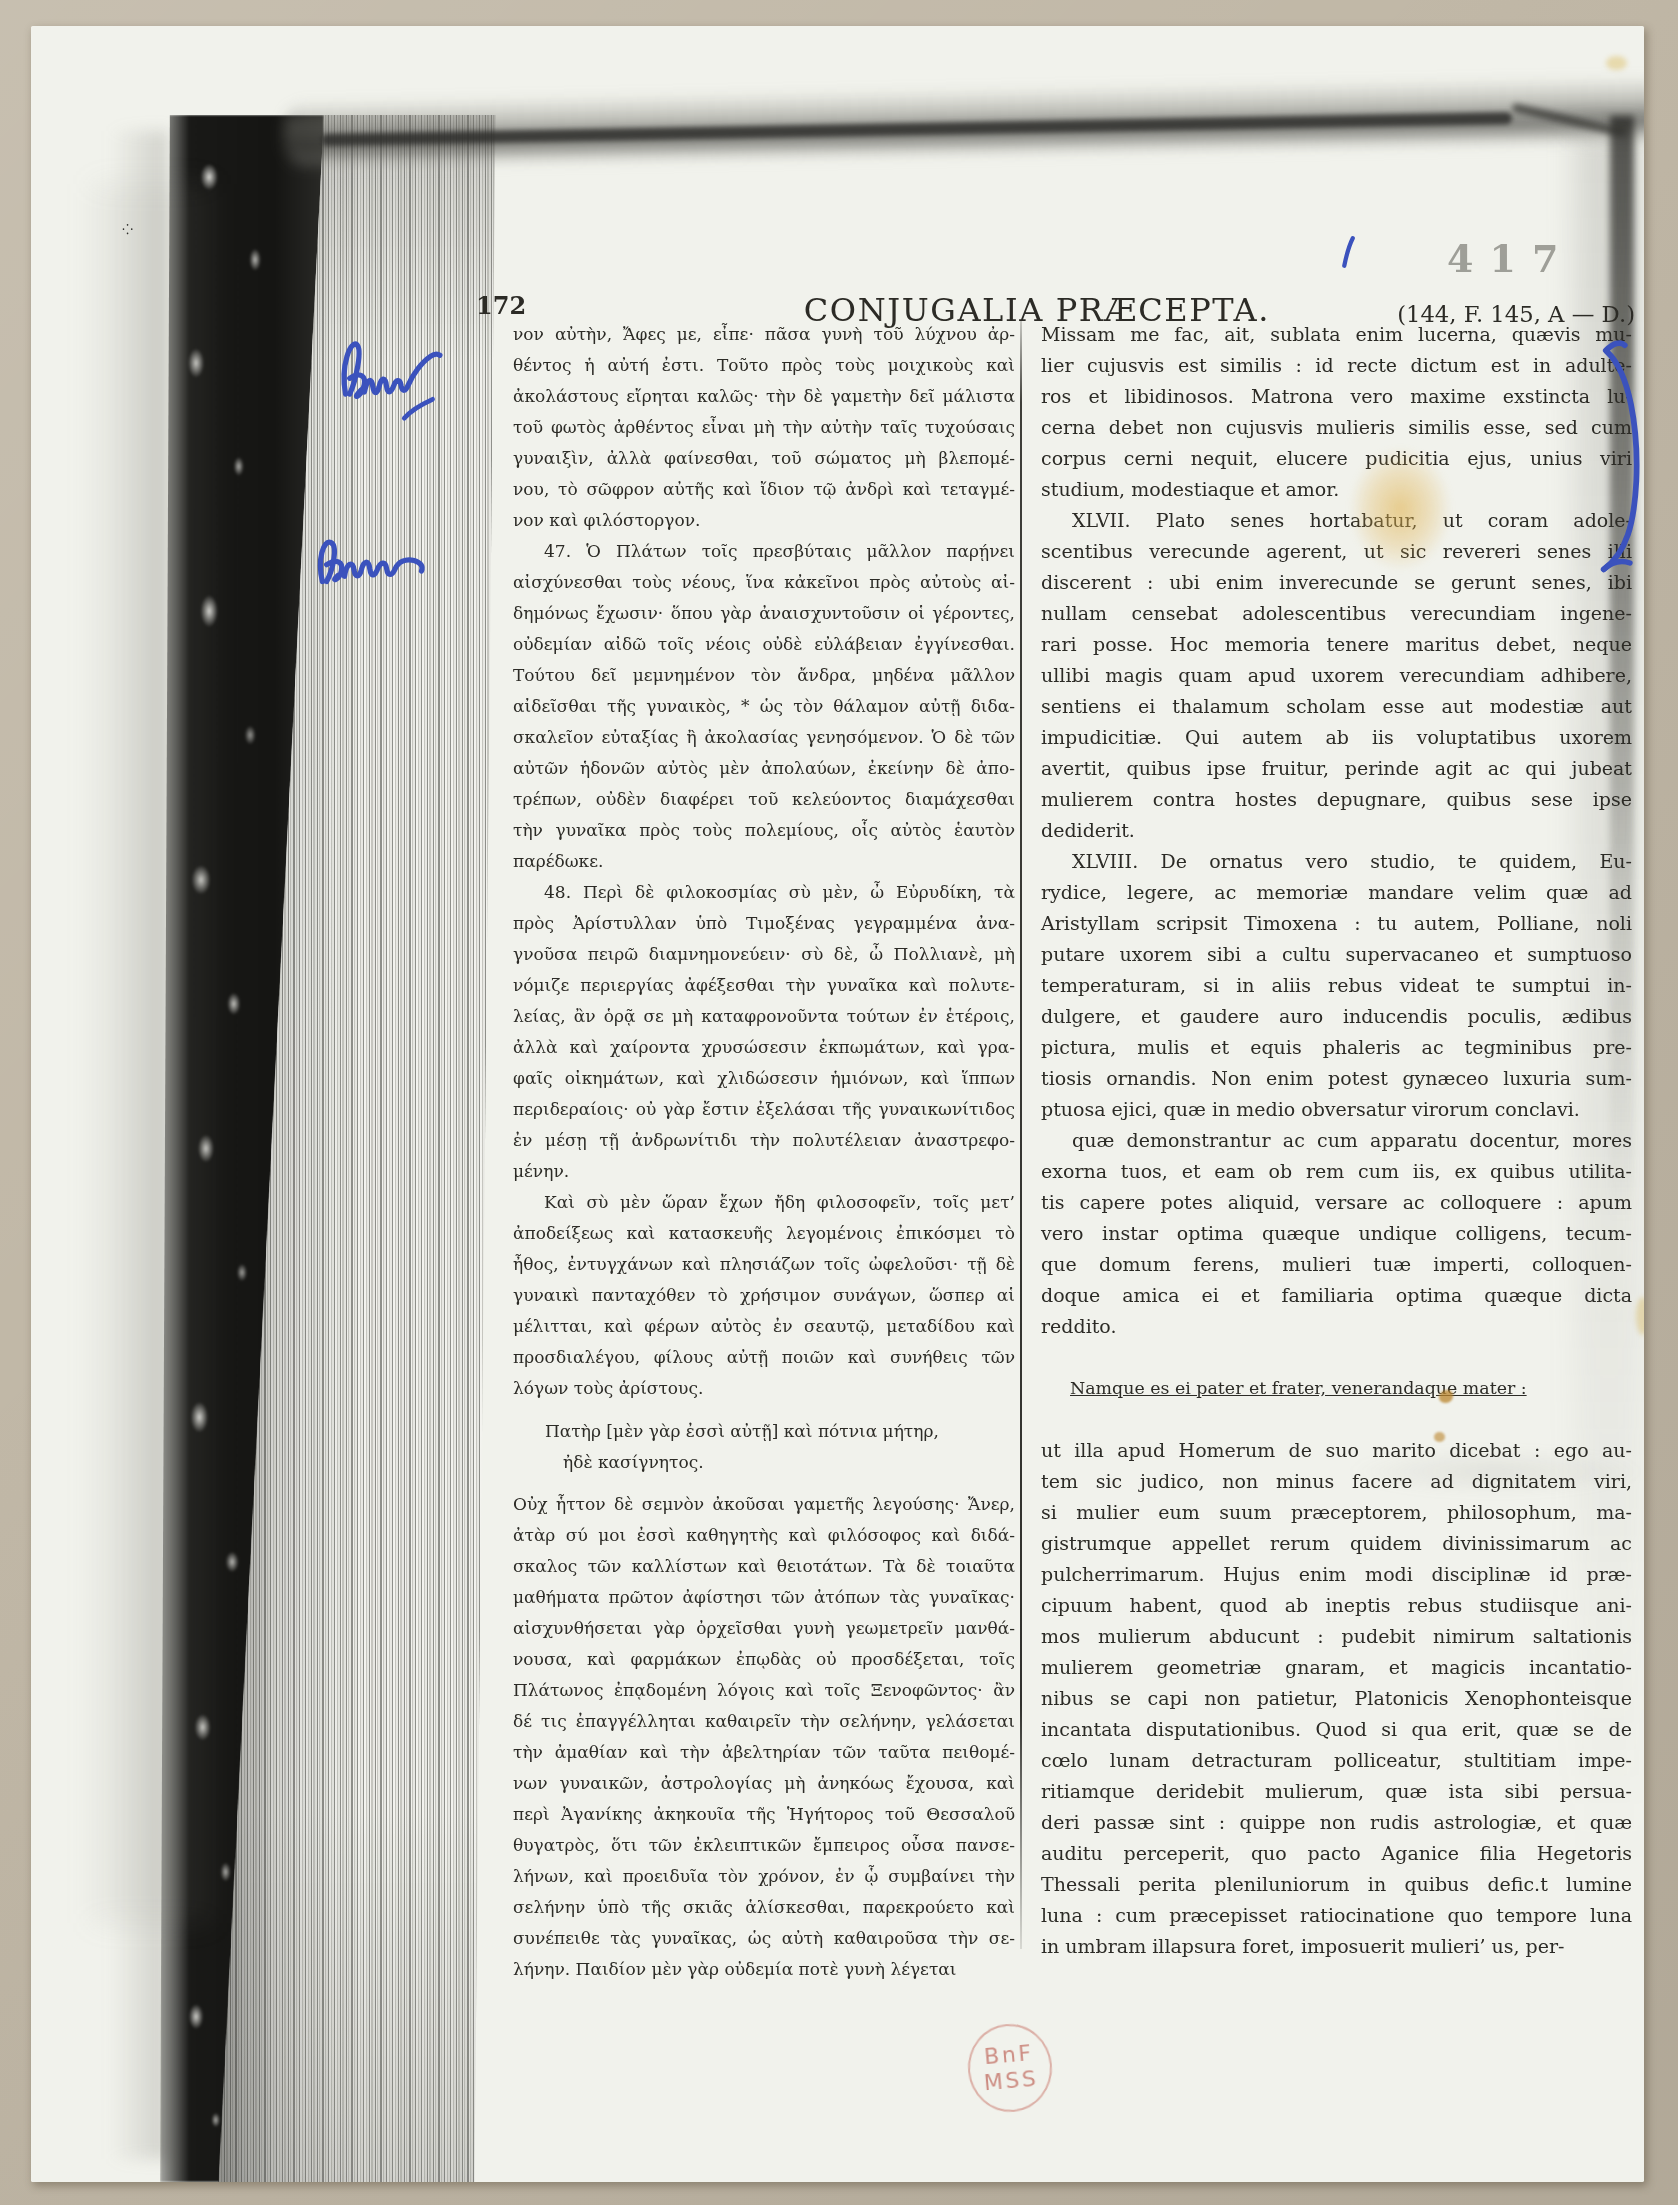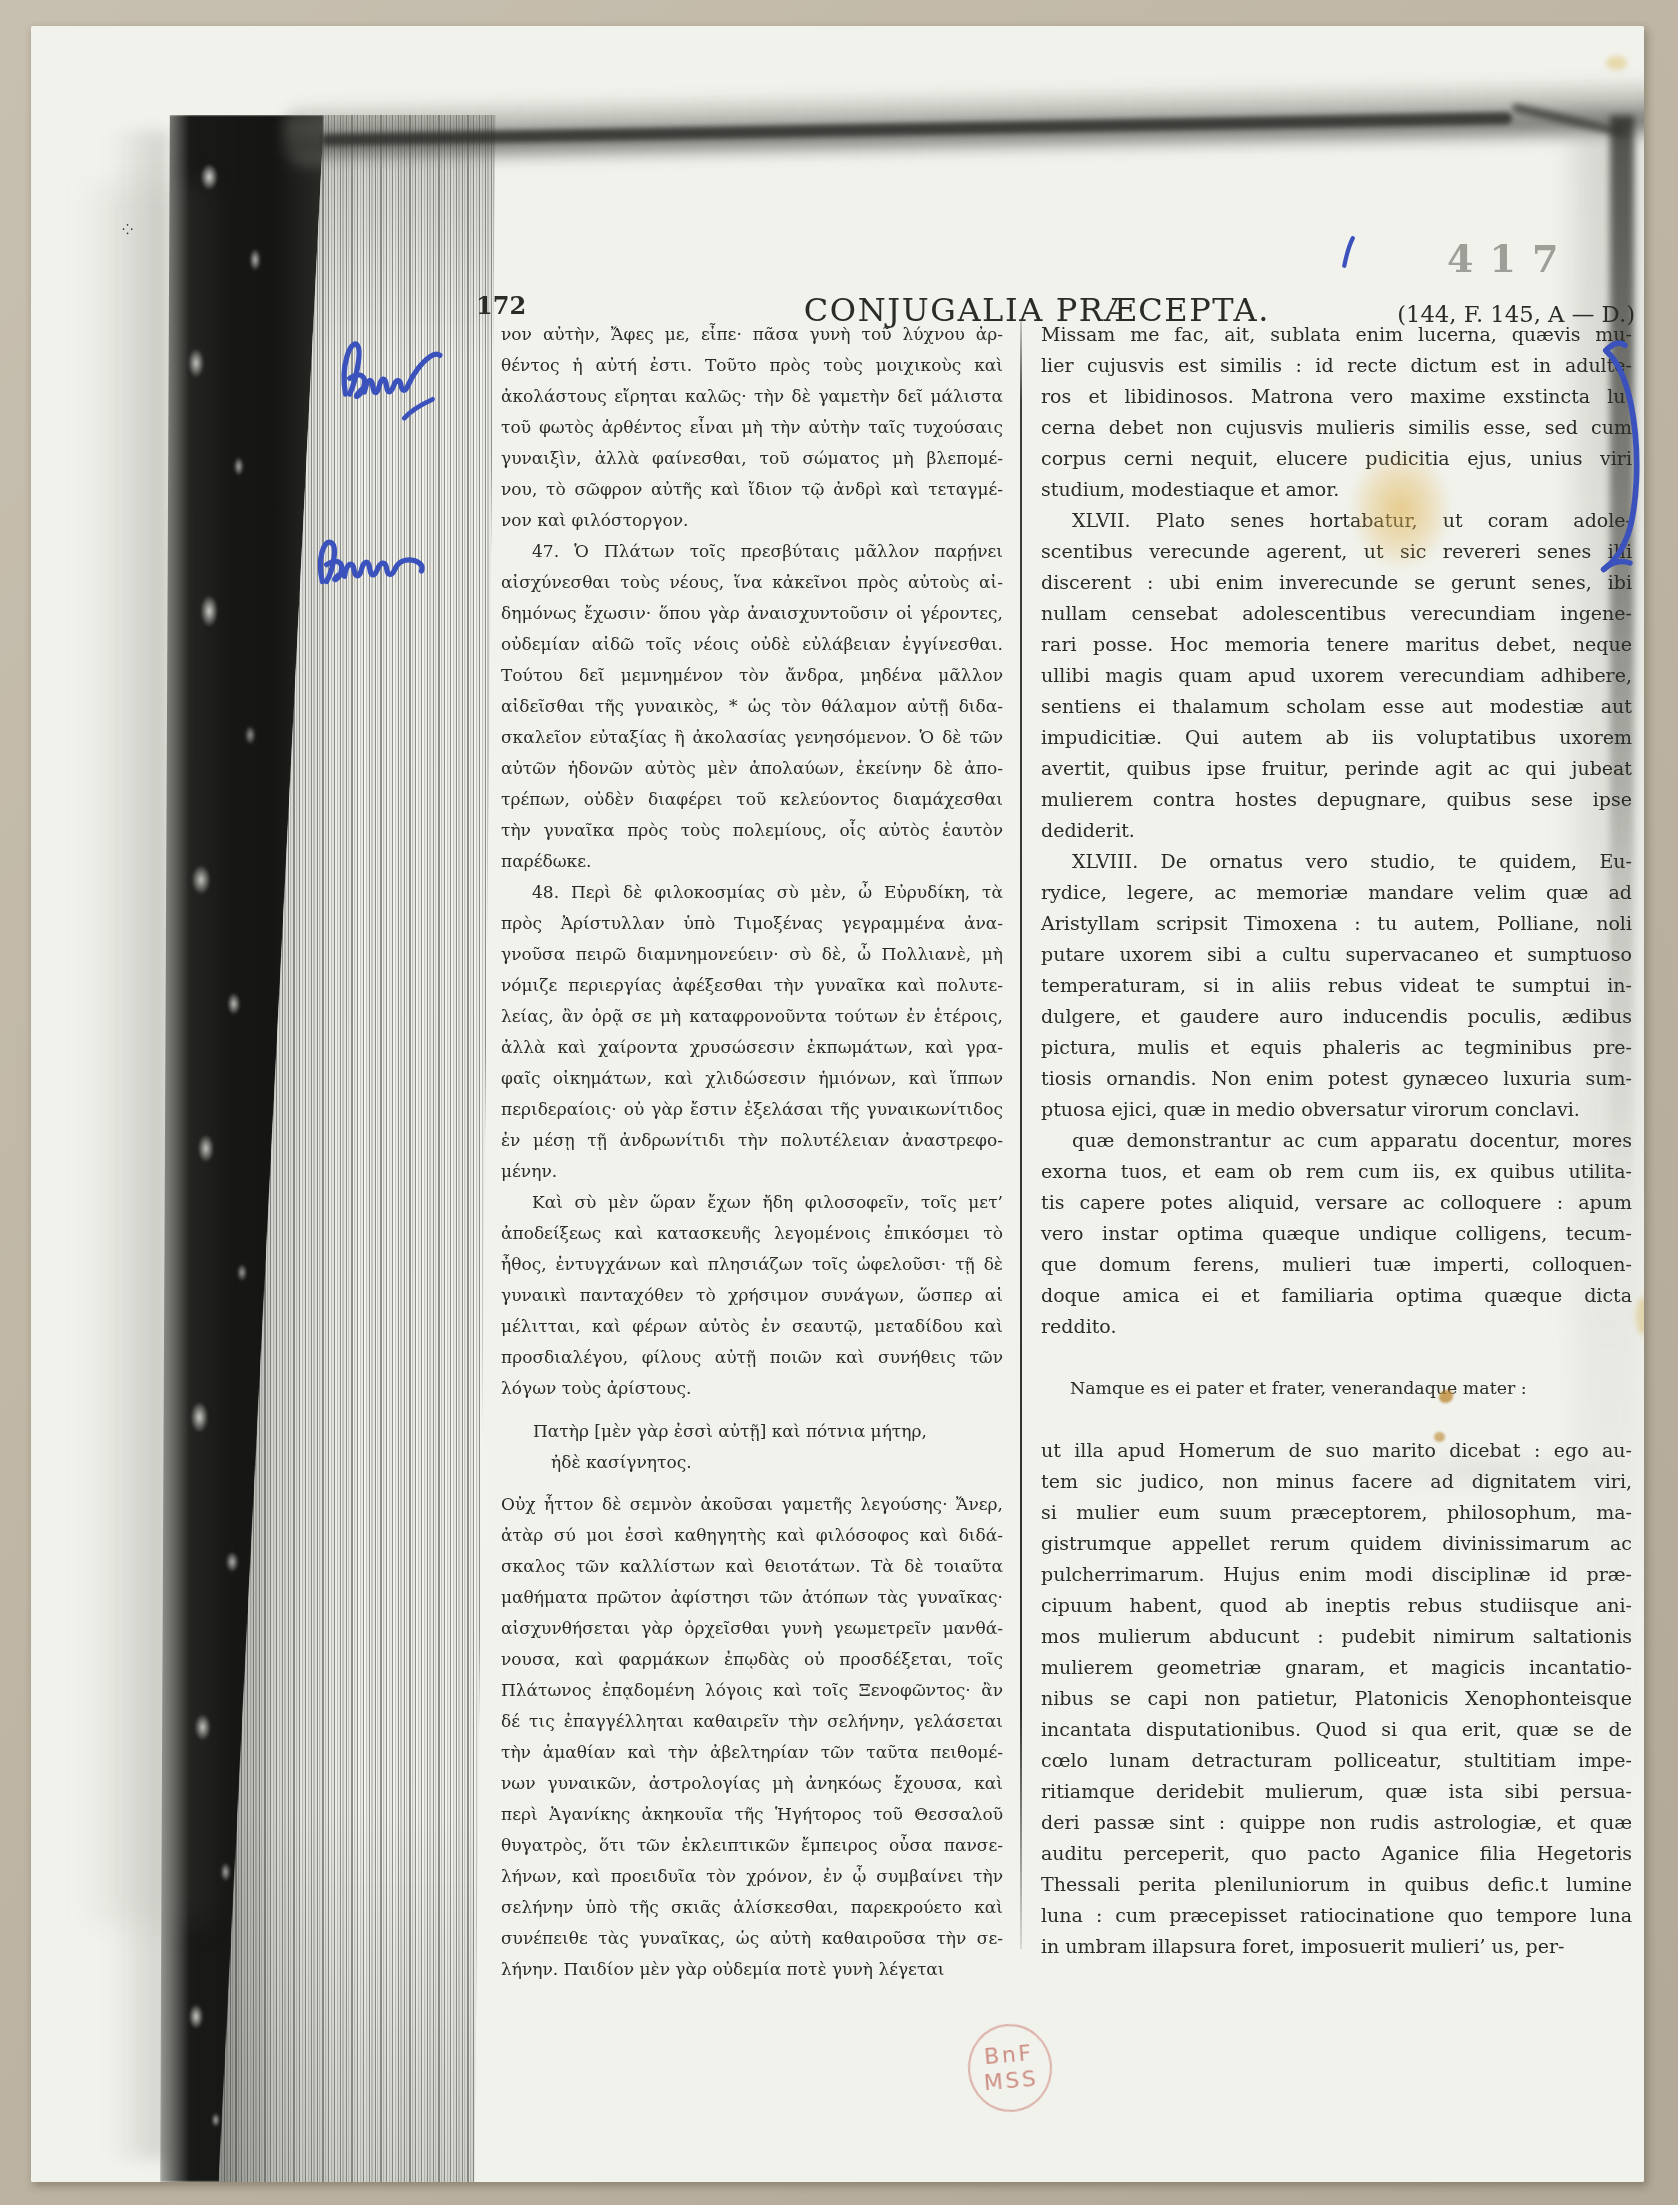--- a/index.html
+++ b/index.html
@@ -69,31 +69,31 @@
   .folio-stamp{position:absolute;left:1416px;top:210px;width:169px;
     font-size:38px;font-weight:bold;letter-spacing:16px;color:var(--stamp-gray);
     opacity:.82;filter:blur(0.4px);}
   .header{position:absolute;left:0;top:265px;width:1508px;height:32px;color:var(--ink);}
   .pagenum{position:absolute;left:445px;top:0;font-size:24px;font-weight:bold;}
   .title{position:absolute;left:765px;top:0;width:474px;text-align:right;font-size:32px;letter-spacing:1.6px;}
   .ref{position:absolute;left:1275px;top:10px;width:329px;text-align:right;font-size:22.7px;}
   .divider{position:absolute;left:989px;top:295px;width:2.1px;height:1628px;
     background:linear-gradient(to bottom, rgba(70,70,64,.25), #3e3e39 5%, #31312d 85%, rgba(70,70,64,.15));}
   .col{position:absolute;top:293px;color:var(--ink);}
-  .greek-col{left:470px;width:502px;font-size:17px;line-height:31px;}
+  .greek-col{left:482px;width:502px;font-size:17px;line-height:31px;}
   .latin-col{left:1010px;width:591px;font-size:19px;line-height:31px;}
   .line{text-align:justify;text-align-last:justify;white-space:normal;}
   .line.last{text-align-last:left;}
   .para.indent .line:first-child{text-indent:31px;}
   .para.verse .line{text-align-last:left;}
   .greek-col .para.verse{margin:11.6px 0;}
   .greek-col .para.verse .line:first-child{text-indent:32px;}
   .greek-col .para.verse .line + .line{text-indent:50px;}
   .latin-col .para.verse{margin:31px 0;font-size:17.4px;}
-  .latin-col .para.verse .line:first-child{text-indent:29px;}
+  .latin-col .para.verse .line:first-child{text-indent:29px;text-decoration:underline;}
   
   .annotation{position:absolute;pointer-events:none;}
   .annotation path{fill:none;stroke:var(--ink-blue);stroke-linecap:round;stroke-linejoin:round;}
   .bnf-stamp{position:absolute;left:937px;top:1998px;width:80px;height:84px;
     border:2.1px solid rgba(199,115,103,.65);border-radius:50%;transform:rotate(-5deg);
     display:flex;flex-direction:column;align-items:center;justify-content:center;
     color:var(--stamp-red);font-family:"DejaVu Sans","Liberation Sans",sans-serif;
     font-size:22px;line-height:26px;letter-spacing:2.6px;opacity:.8;filter:blur(0.3px);}
   .stain{position:absolute;pointer-events:none;}
   #stain-big{left:1318px;top:421px;width:103px;height:124px;border-radius:45% 55% 60% 40%;

